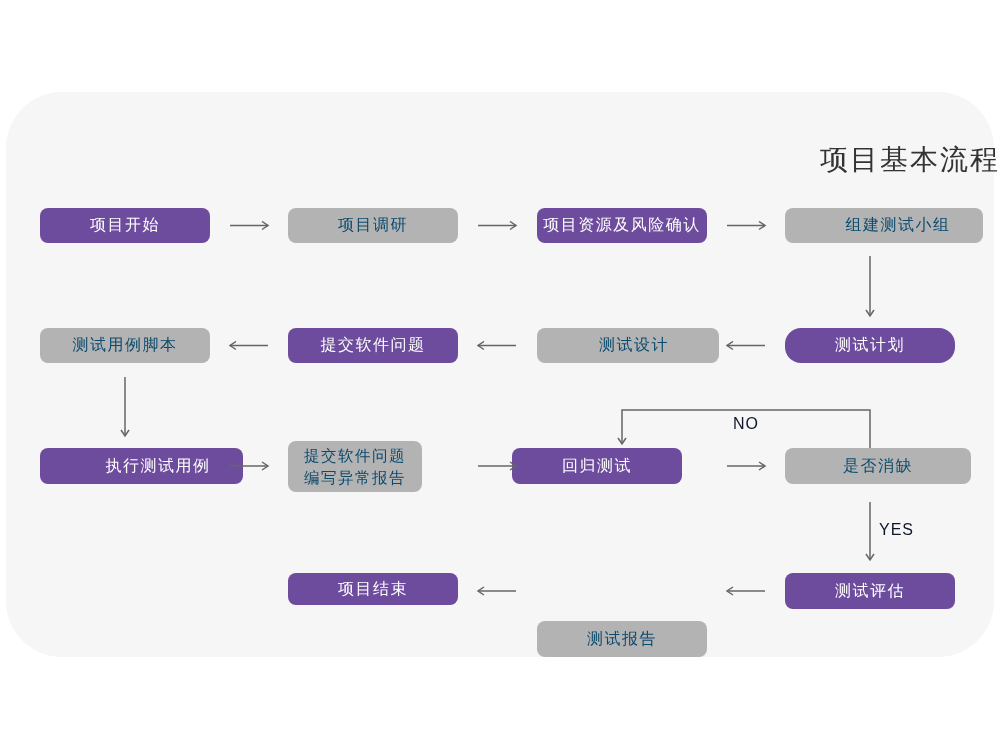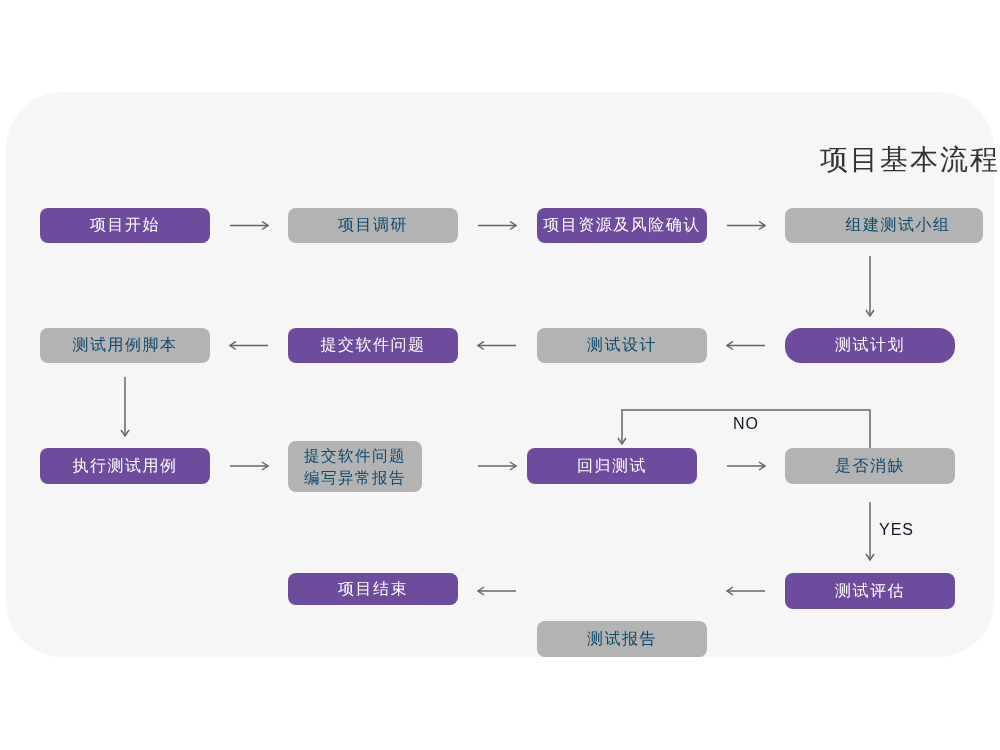--- a/index.html
+++ b/index.html
@@ -37,29 +37,29 @@
 <div class="card"></div>
 
 <div class="title">项目基本流程</div>
 
 <div class="node purple" style="left:40px;  top:208px; width:170px; height:35px;">项目开始</div>
 <div class="node gray" style="left:288px; top:208px; width:170px; height:35px;">项目调研</div>
 <div class="node purple" style="left:537px; top:208px; width:170px; height:35px;">项目资源及风险确认</div>
 <div class="node gray" style="left:785px; top:208px; width:170px; height:35px;padding-left:28px;">组建测试小组</div>
 
 <div class="node purple" style="left:785px; top:328px; width:170px; height:35px;border-radius:16px;">测试计划</div>
-<div class="node gray" style="left:537px; top:328px; width:170px; height:35px;">测试设计</div>
+<div class="node gray" style="left:537px; top:328px; width:170px; height:35px;padding-left:12px;">测试设计</div>
 <div class="node purple" style="left:288px; top:328px; width:170px; height:35px;">提交软件问题</div>
 <div class="node gray" style="left:40px;  top:328px; width:170px; height:35px;">测试用例脚本</div>
 
-<div class="node purple" style="left:40px;  top:448px; width:170px; height:36px;">执行测试用例</div>
+<div class="node purple" style="left:40px;  top:448px; width:170px; height:36px;padding-left:33px;">执行测试用例</div>
 <div class="node gray" style="left:288px; top:441px; width:134px; height:51px; font-size:15.5px;">提交软件问题
 编写异常报告</div>
-<div class="node purple" style="left:527px; top:448px; width:170px; height:36px;">回归测试</div>
-<div class="node gray" style="left:785px; top:448px; width:170px; height:36px;">是否消缺</div>
+<div class="node purple" style="left:512px; top:448px; width:170px; height:36px;">回归测试</div>
+<div class="node gray" style="left:785px; top:448px; width:186px; height:36px;">是否消缺</div>
 
 <div class="node purple" style="left:785px; top:573px; width:170px; height:36px;border-radius:8px;">测试评估</div>
 <div class="node gray" style="left:537px; top:573px; width:170px; height:36px;margin-top:48px;">测试报告</div>
 <div class="node purple" style="left:288px; top:573px; width:170px; height:32px;">项目结束</div>
 
 <svg class="arrows">
   <defs>
     <marker id="arrowhead" markerWidth="10" markerHeight="10" refX="7" refY="5" orient="auto" markerUnits="userSpaceOnUse">
       <path d="M1,1 L7,5 L1,9"></path>
     </marker>

